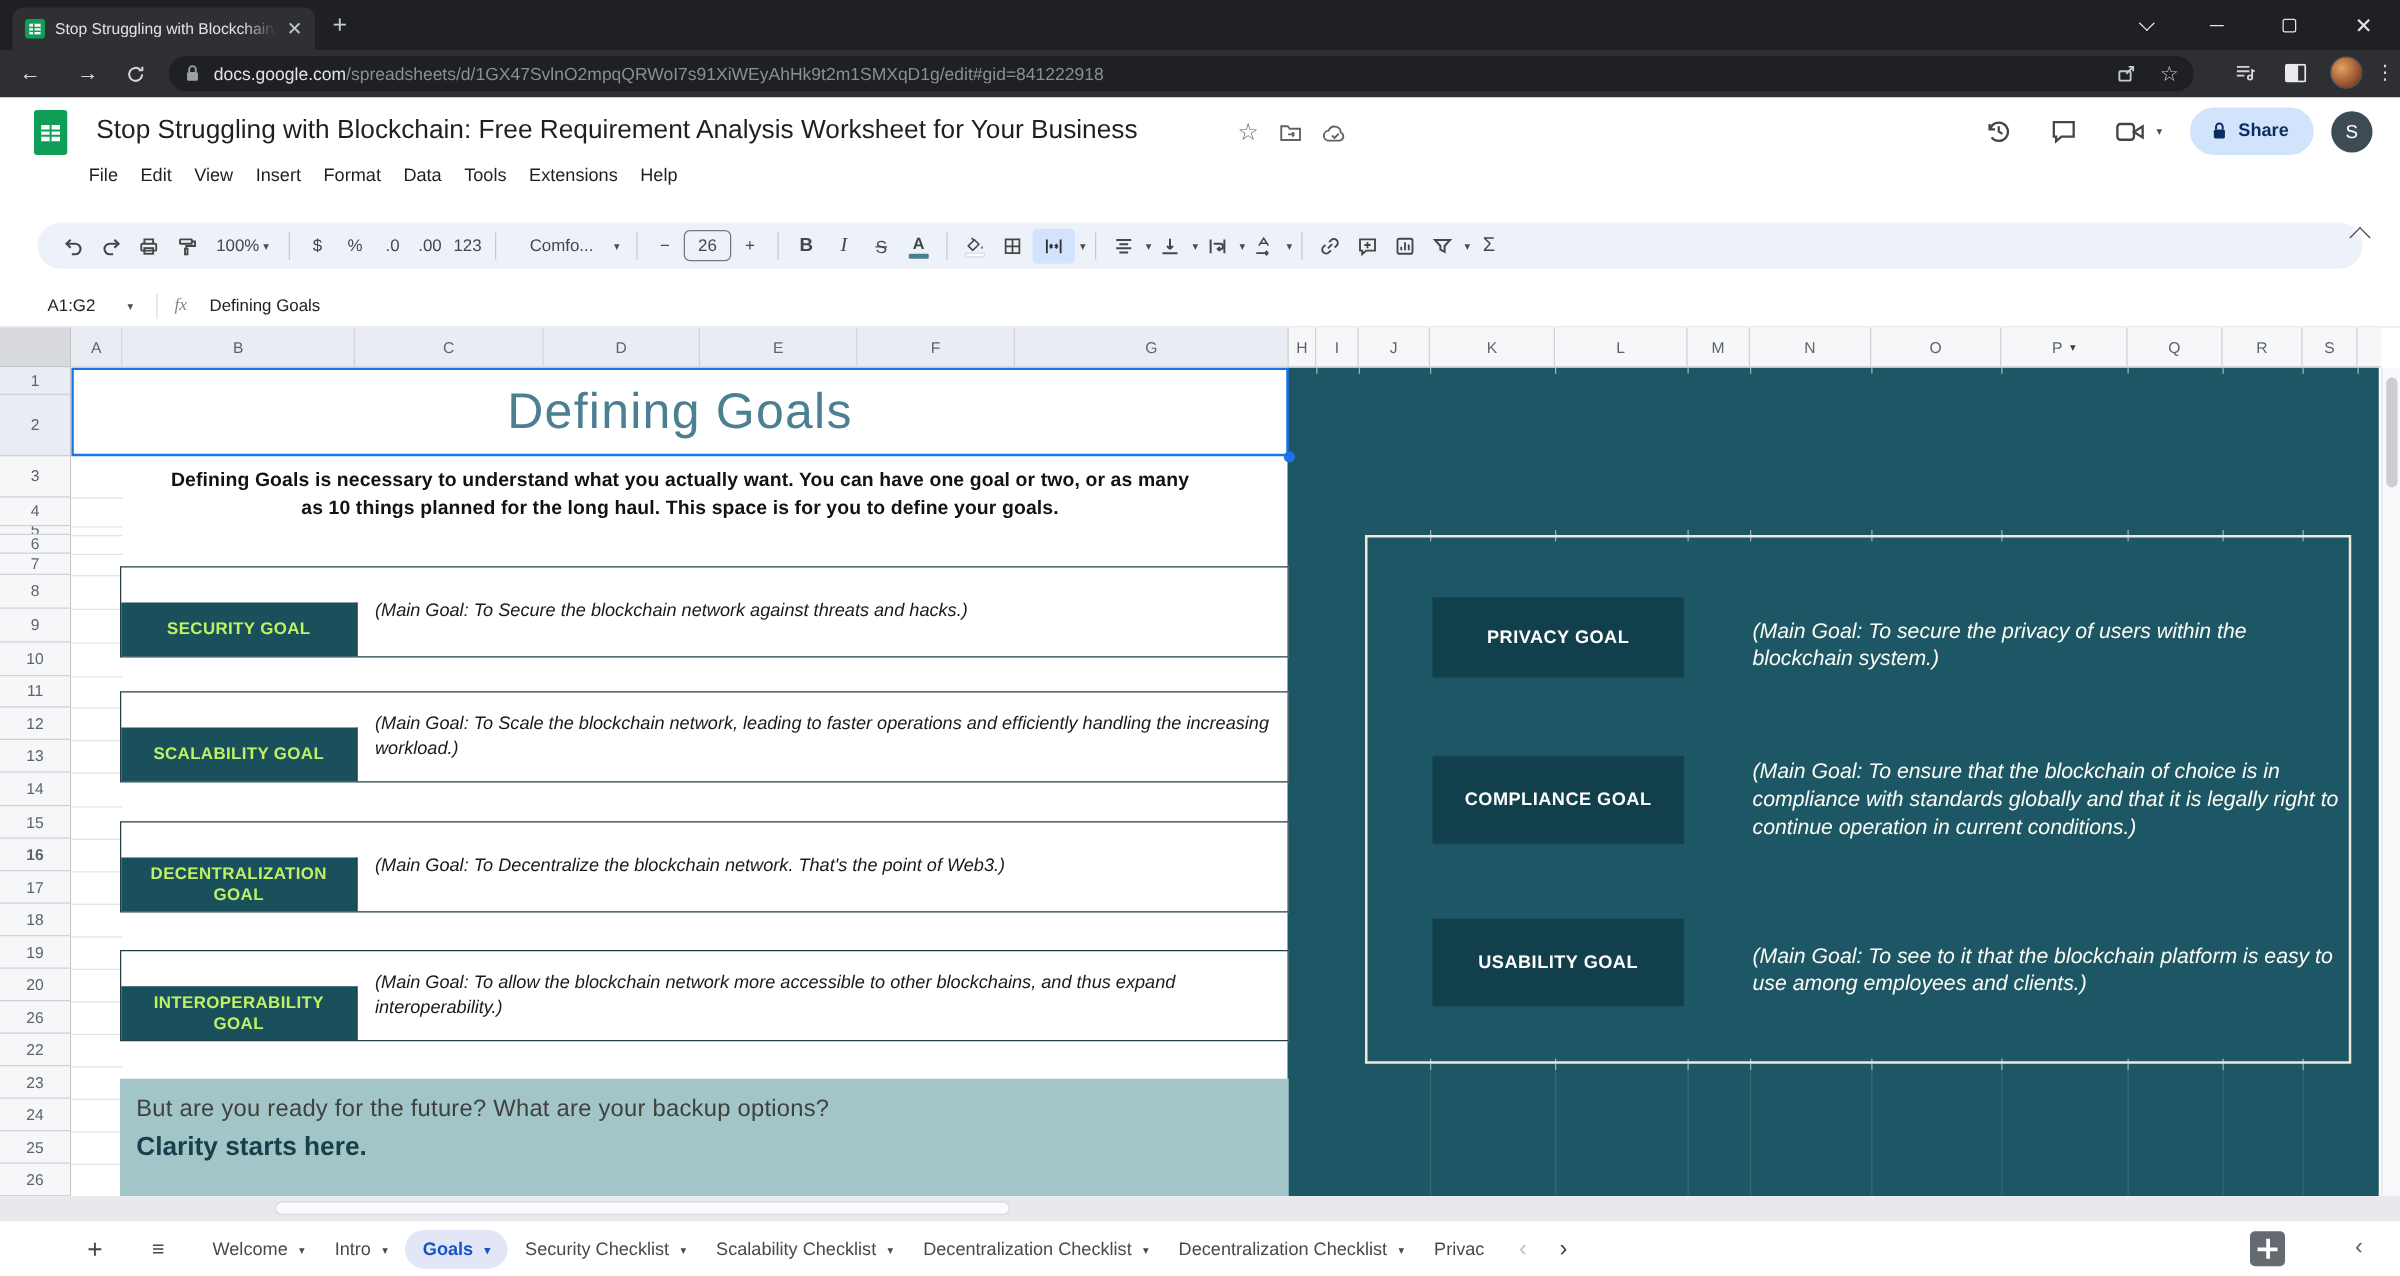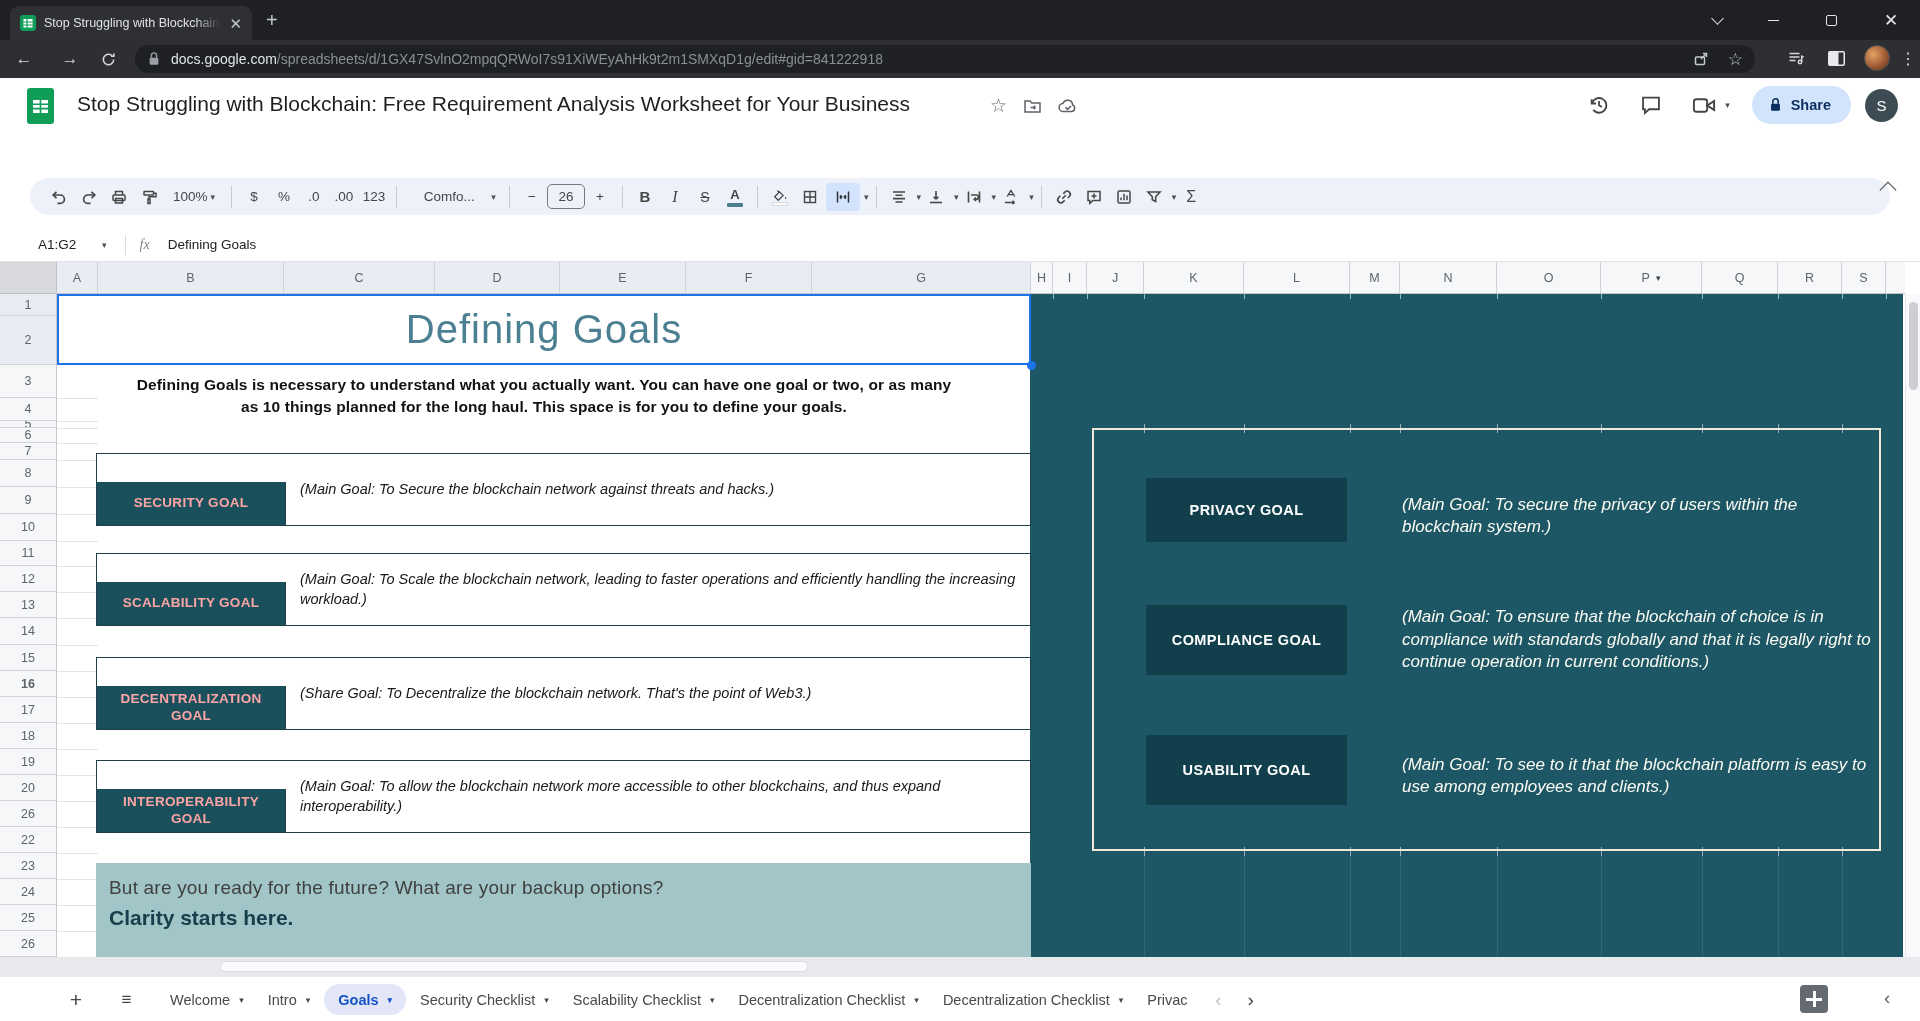--- a/index.html
+++ b/index.html
@@ -99,21 +99,21 @@
 
   #selection { position:absolute; left:0; top:0; width:974px; height:71px; border:2px solid var(--selection,#1a73e8); }
   #sel-handle { position:absolute; left:970px; top:67px; width:9px; height:9px; border-radius:50%;
     background:var(--selection,#1a73e8); }
   #main-title { position:absolute; left:0; top:0; width:974px; height:71px; display:flex; align-items:center;
     justify-content:center; color:var(--titleTeal,#4b7f92); font-size:40px; letter-spacing:1px; }
   #intro { position:absolute; left:0; top:80px; width:974px; text-align:center; font-size:15.5px; font-weight:600;
     color:#101314; line-height:1.45; letter-spacing:0.1px; }
 
   .lgoal { position:absolute; left:39px; width:935px; height:73px; border:1.5px solid #203f47; display:flex; background:#fff; }
-  .lgoal-label { width:189px; background:var(--labelL,#1a4f5c); color:#fca5a5; font-weight:700; font-size:13.5px;
+  .lgoal-label { width:189px; background:var(--labelL,#1a4f5c); color:#bef264; font-weight:700; font-size:13.5px;
     display:flex; align-items:center; justify-content:center; text-align:center; letter-spacing:0.3px;
     padding:0 8px; line-height:1.25; border-right:1.5px solid #203f47;margin-top:28px; }
   .lgoal-desc { flex:1; display:flex; align-items:center; padding:0 14px; font-style:italic; font-size:14.5px;
     color:#17191a; line-height:1.35; }
 
   #callout { position:absolute; left:39px; top:569px; width:935px; height:94px; background:var(--callout,#a2c5c7);
     padding:14px 0 0 13px; }
   #callout-l1 { font-size:19px; font-weight:400; color:#404040; letter-spacing:0.2px; }
   #callout-l2 { font-size:21px; font-weight:600; color:#16404c; margin-top:7px; }
 
@@ -276,20 +276,31 @@
     </span>
     <div id="share-btn">
       <svg width="15" height="16" viewBox="0 0 16 18">
           <rect x="3" y="7.5" width="10" height="8" rx="1.5" fill="#0b2e5e"></rect>
           <path d="M5 7.5V5a3 3 0 0 1 6 0v2.5" stroke="#0b2e5e" stroke-width="1.8" fill="none"></path>
         </svg>
       <span>Share</span>
     </div>
     <div id="avatar-doc">S</div>
   </div>
+  <div id="menubar">
+      <div class="menu-item">File</div>
+      <div class="menu-item">Edit</div>
+      <div class="menu-item">View</div>
+      <div class="menu-item">Insert</div>
+      <div class="menu-item">Format</div>
+      <div class="menu-item">Data</div>
+      <div class="menu-item">Tools</div>
+      <div class="menu-item">Extensions</div>
+      <div class="menu-item">Help</div>
+    </div>
 </div>
 
 <div id="toolbar-wrap">
   <div id="toolbar">
     <span class="tbi">
       <svg width="18" height="18" viewBox="0 0 18 18" fill="none" stroke="#444746" stroke-width="1.7">
           <path d="M6.5 3.8 3.2 7l3.3 3.2"></path>
           <path d="M3.2 7h7a4.2 4.2 0 1 1 0 8.4H7.5"></path>
         </svg>
     </span>
@@ -617,21 +628,21 @@
       <div class="lgoal" style="top: 159px;">
         <div class="lgoal-label">SECURITY GOAL</div>
         <div class="lgoal-desc">(Main Goal: To Secure the blockchain network against threats and hacks.)</div>
       </div>
       <div class="lgoal" style="top: 259px;">
         <div class="lgoal-label">SCALABILITY GOAL</div>
         <div class="lgoal-desc">(Main Goal: To Scale the blockchain network, leading to faster operations and efficiently handling the increasing workload.)</div>
       </div>
       <div class="lgoal" style="top: 363px;">
         <div class="lgoal-label">DECENTRALIZATION GOAL</div>
-        <div class="lgoal-desc">(Share Goal: To Decentralize the blockchain network. That's the point of Web3.)</div>
+        <div class="lgoal-desc">(Main Goal: To Decentralize the blockchain network. That's the point of Web3.)</div>
       </div>
       <div class="lgoal" style="top: 466px;">
         <div class="lgoal-label">INTEROPERABILITY GOAL</div>
         <div class="lgoal-desc">(Main Goal: To allow the blockchain network more accessible to other blockchains, and thus expand interoperability.)</div>
       </div>
     </div>
 
   <div id="callout">
     <div id="callout-l1">But are you ready for the future? What are your backup options?</div>
     <div id="callout-l2">Clarity starts here.</div>

